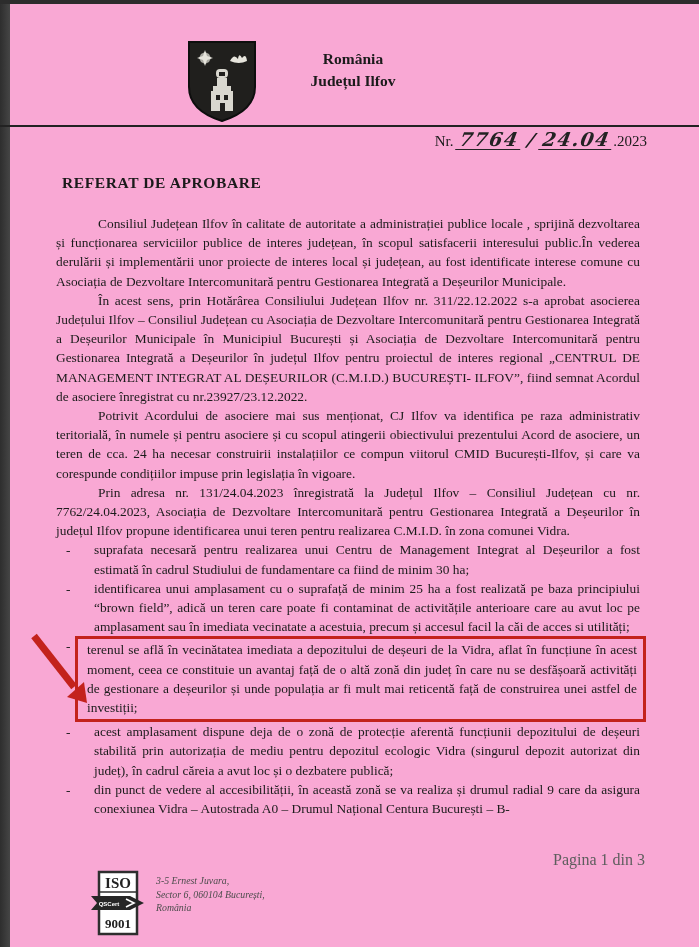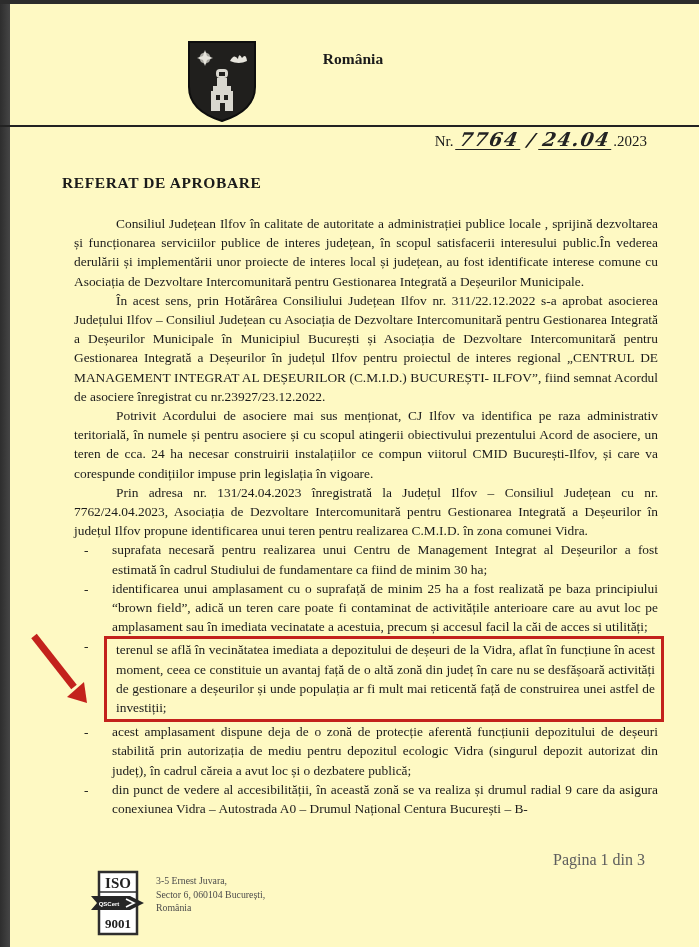--- a/index.html
+++ b/index.html
@@ -1,18 +1,18 @@
 <!DOCTYPE html>
 <html><head>
 <meta charset="utf-8">
 <style>
   html,body{margin:0;padding:0;background:#9a9a9a;}
   .page{
     position:relative;width:699px;height:947px;margin:0 auto;
-    background:#fef9c3;overflow:hidden;
+    background:#f9a8d4;overflow:hidden;
     font-family:"Liberation Serif","DejaVu Serif",serif;
     color:#1b1b1b;
   }
   .edge-left{position:absolute;left:0;top:0;width:10px;height:947px;background:linear-gradient(90deg,#2e2e2e,#454545);}
   .edge-top{position:absolute;left:0;top:0;width:699px;height:4px;background:#2c2c2c;}
 
   
   .coa{position:absolute;left:186px;top:39px;width:72px;height:84px;}
   .header-text{position:absolute;left:248px;top:48px;width:210px;text-align:center;
     font-weight:bold;font-size:15.5px;line-height:22px;}
@@ -21,35 +21,35 @@
   .hand{display:inline-block;font-family:"DejaVu Serif",serif;font-style:italic;font-weight:bold;
     font-size:19px;letter-spacing:1.5px;transform:skewX(-10deg);color:#232323;
     border-bottom:1.6px solid #232323;padding:0 3px;line-height:20px;}
   .hand-sep{display:inline-block;font-family:"DejaVu Serif",serif;font-style:italic;font-weight:bold;
     font-size:18px;transform:skewX(-14deg);padding:0 2px;}
 
   .doc-title{position:absolute;left:62px;top:174px;width:584px;text-align:left;
     font-weight:bold;font-size:15.5px;letter-spacing:0.6px;}
 
   
-  .content{position:absolute;left:74px;top:214px;width:584px;font-size:13.4px;line-height:19.2px;text-align:justify;}
+  .content{position:absolute;left:56px;top:214px;width:584px;font-size:13.4px;line-height:19.2px;text-align:justify;}
   .content p{margin:0;text-indent:42px;}
   .bullets{margin-top:0;}
   .bullet{position:relative;padding-left:38px;}
   .bullet .dash{position:absolute;left:10px;top:0;}
-  .hl-box{border:3px solid #c3221c;margin-left:30px;margin-right:-6px;padding:1px 6px 2px 9px;}
+  .hl-box{border:3px solid #c3221c;margin-left:19px;margin-right:-6px;padding:1px 6px 2px 9px;}
   .bullet.boxed{padding-left:0;}
   .page-num{position:absolute;right:54px;top:851px;font-size:16px;color:#5d5d5d;}
 
   
   .arrow{position:absolute;left:16px;top:626px;width:92px;height:92px;}
 
   
   .iso{position:absolute;left:88px;top:869px;width:60px;height:68px;}
-  .f-col{position:absolute;top:874px;font-size:9.8px;line-height:13.5px;color:#4c4c4c;}
+  .f-col{position:absolute;top:874px;font-size:9.8px;line-height:13.5px;color:#4c4c4c;font-style:italic;}
   .f-addr{left:156px;text-align:left;}
   .f-tel{left:280px;width:180px;text-align:center;}
   .f-web{right:54px;text-align:right;}
 </style>
 </head>
 <body>
 
 <div class="page">
   <div class="edge-left"></div>
   <div class="edge-top"></div>
@@ -68,20 +68,21 @@
       <rect x="25" y="52" width="22" height="20"></rect>
       <rect x="33" y="33" width="6" height="4" fill="#201f1d"></rect>
       <rect x="30" y="56" width="4" height="5" fill="#201f1d"></rect>
       <rect x="38" y="56" width="4" height="5" fill="#201f1d"></rect>
       <rect x="34" y="64" width="5" height="8" fill="#201f1d"></rect>
     </g>
   </svg>
 
   <div class="header-text">
     <div>România</div>
+    <div>Județul Ilfov</div>
   </div>
 
   <div class="rule"></div>
 
   <div class="nr-line">
     <span>Nr.</span>
     <span class="hand">7764</span>
     <span class="hand-sep">/</span>
     <span class="hand">24.04</span><span>.2023</span>
   </div>

